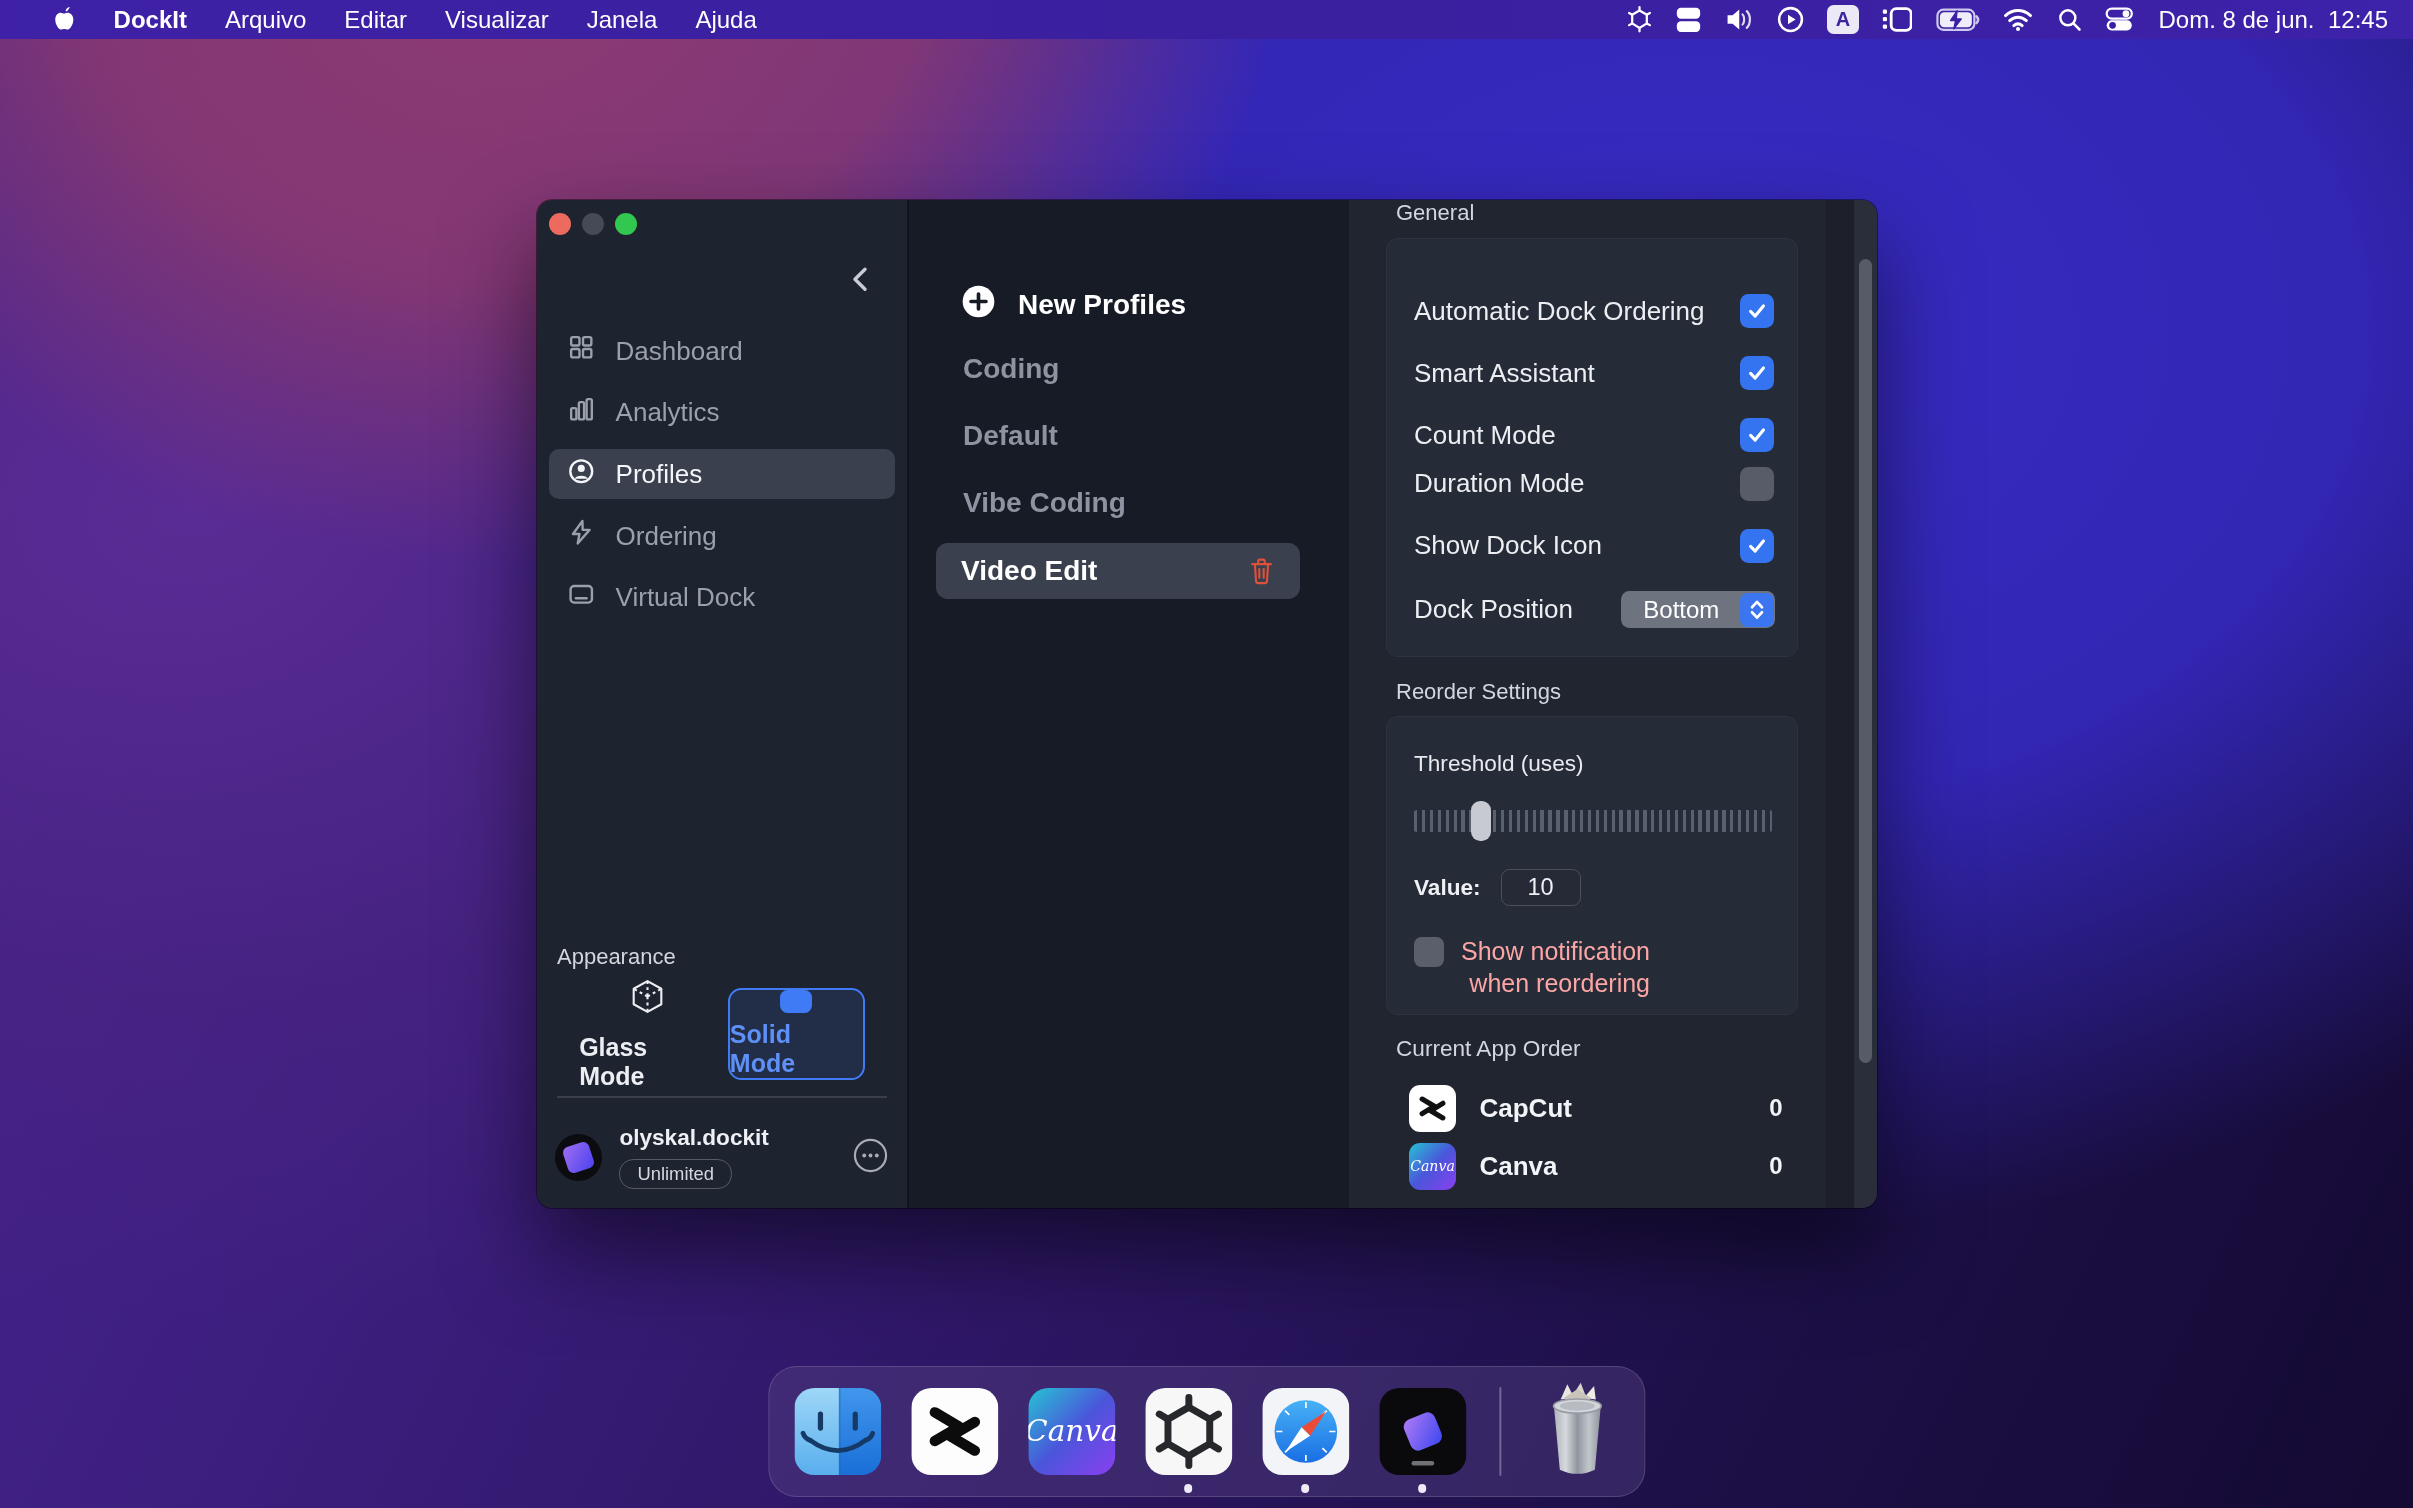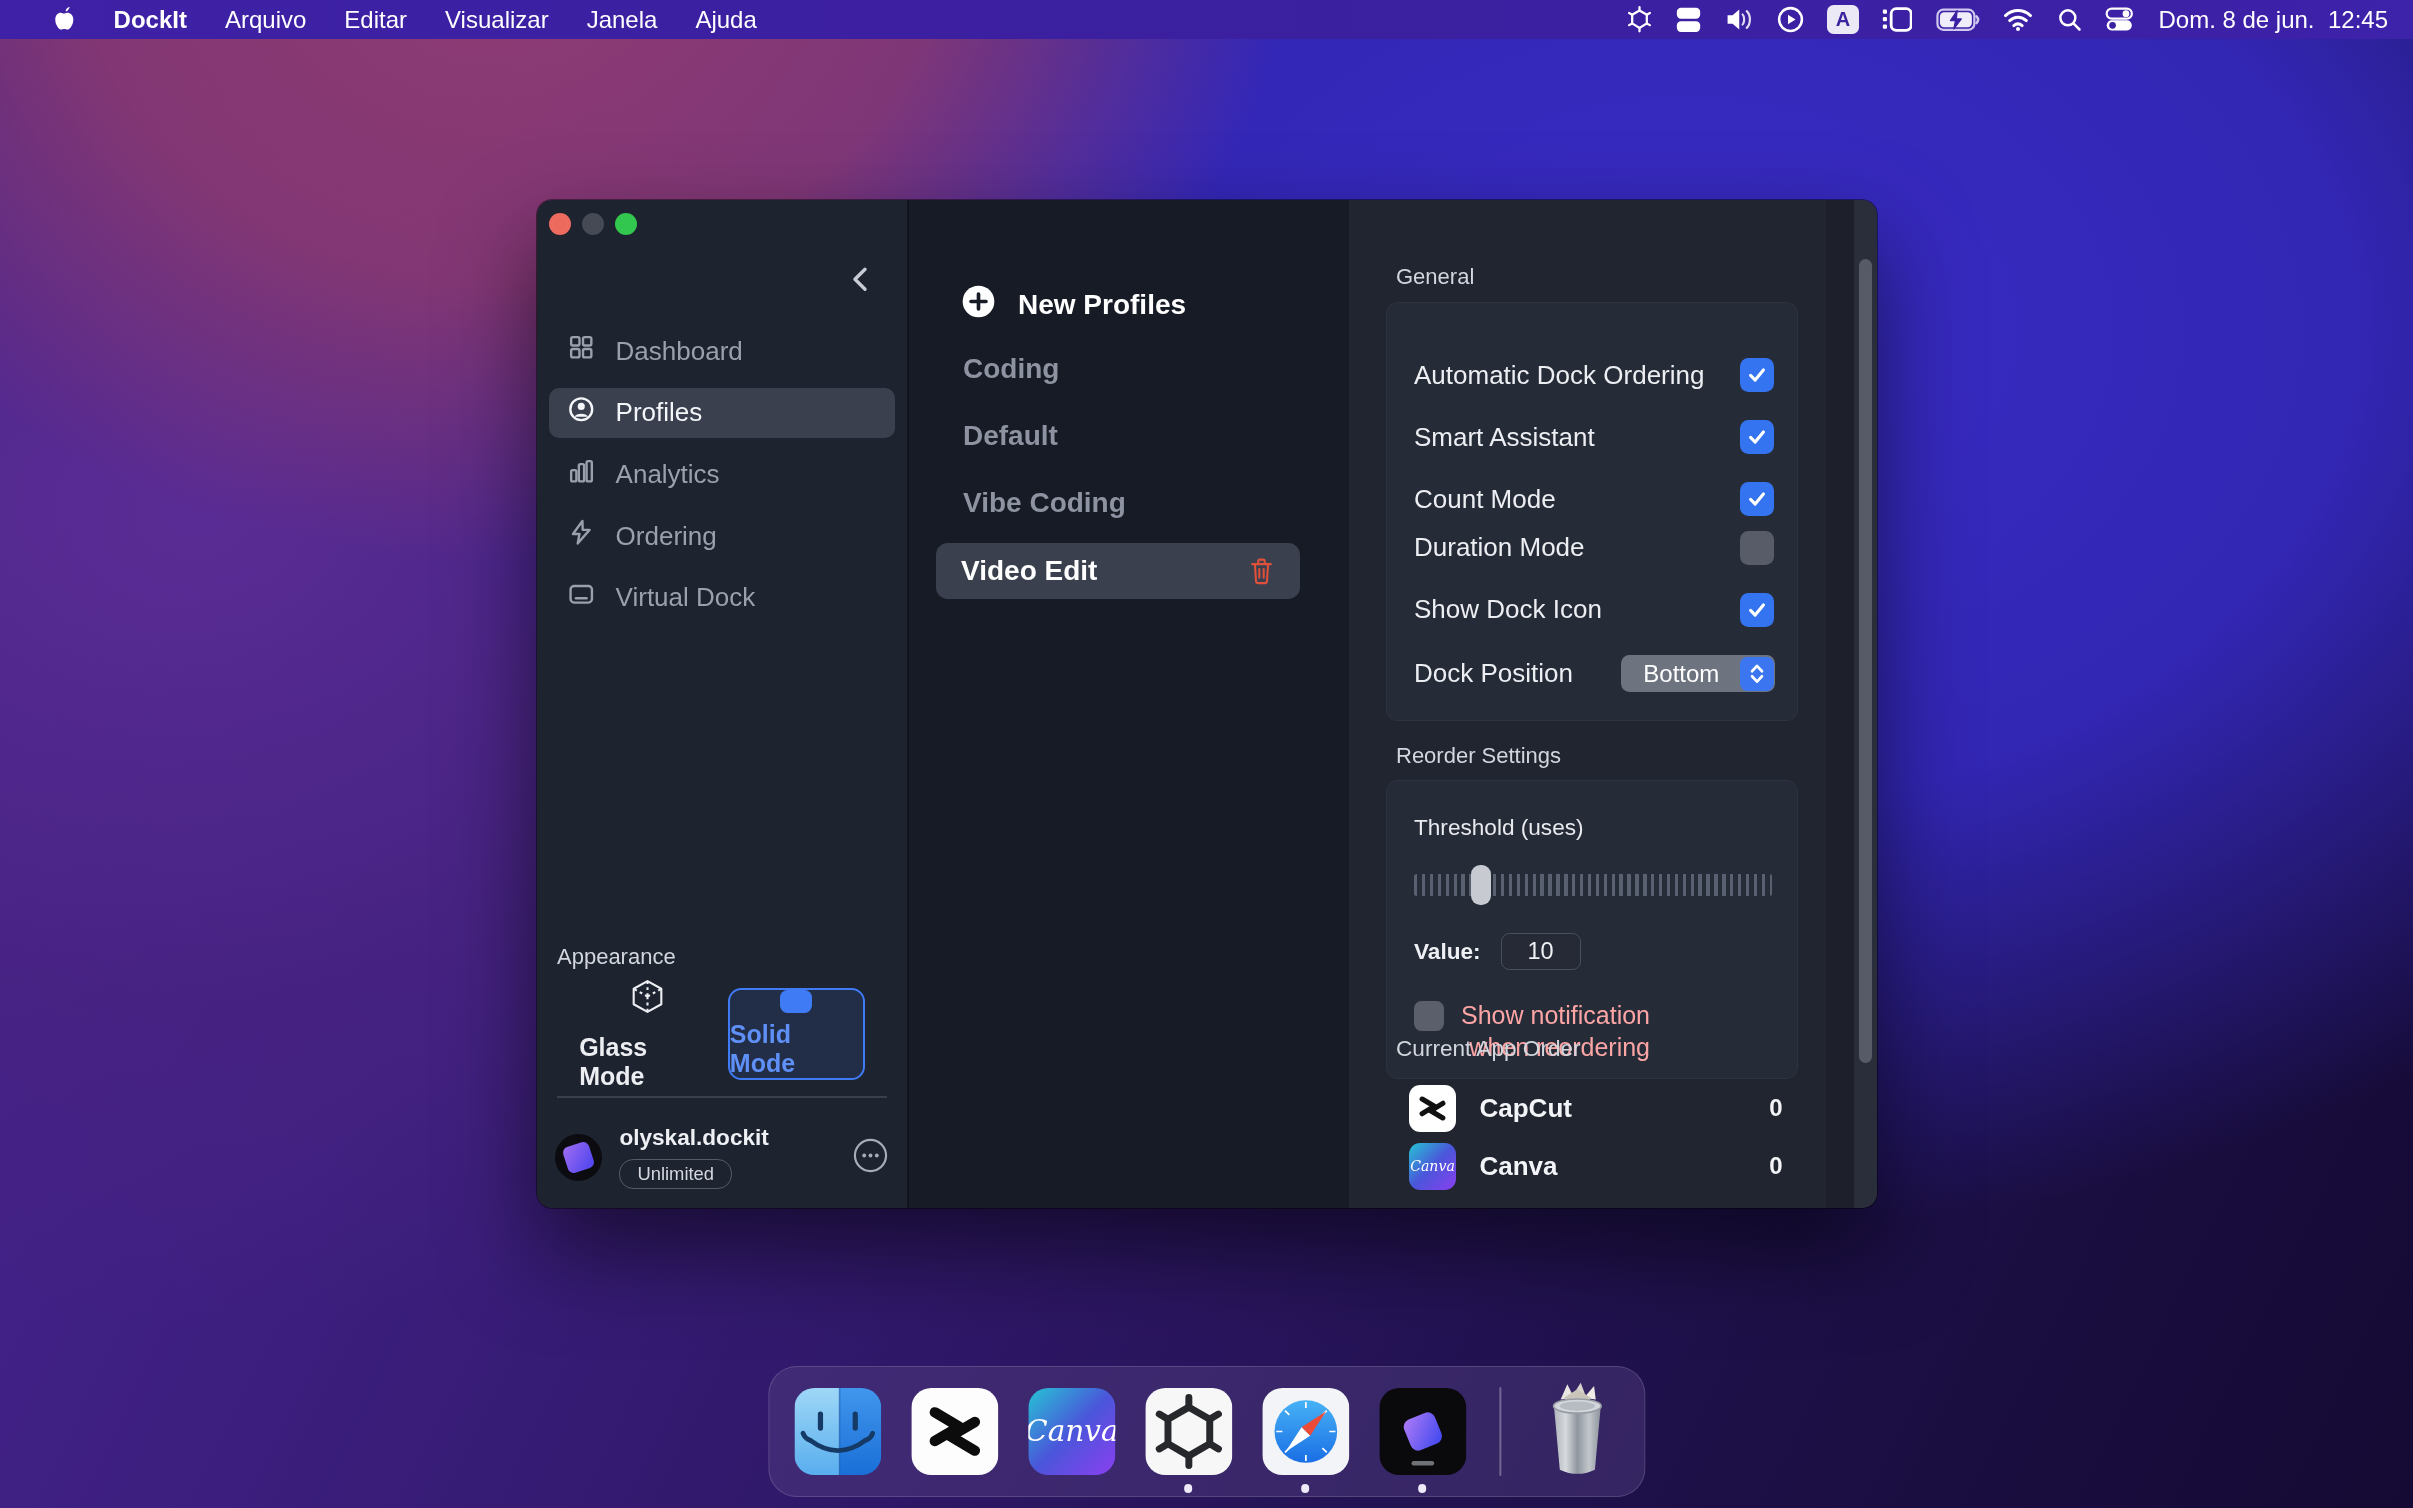--- a/index.html
+++ b/index.html
@@ -61,21 +61,21 @@
   .acc-badge { margin-top:7.5px; display:inline-block; border:1.7px solid #565b67; border-radius:14.2px; padding:3.4px 17px; font-size:18.4px; color:#d4d7dd; }
   .acc-more { margin-left:auto; }
   
   .newprof { position:absolute; top:84px; left:52px; display:flex; align-items:center; gap:22px; color:#fff; font-size:28px; font-weight:700; }
   .profile { position:absolute; left:54px; font-size:28px; font-weight:700; color:#8d93a0; }
   .prof-sel { position:absolute; top:343px; left:27px; right:49px; height:56px; background:#3a404e; border-radius:11.7px; display:flex; align-items:center; padding:0 25px; color:#fff; font-size:28px; font-weight:700; }
   .prof-sel .del { margin-left:auto; display:flex; }
   
   .rp-content { position:absolute; left:37px; top:0; width:412px; }
   .sec-label { font-size:22px; color:#d2d6dd; margin-left:10px; }
-  .sec-label.g { margin-top:64px; }
+  .sec-label.g { }
   .card { background:#262b38; border:1.7px solid #2e3342; border-radius:11.7px; margin-top:11.7px; padding:0 11.7px 0 27px; }
   .card.general { height:419px; }
   .row { height:35px; display:flex; align-items:center; margin-top:27px; }
   .row.first { margin-top:55px; }
   .row.tight { margin-top:13.4px; }
   .row-label { font-size:26px; color:#eceef2; }
   .cb { width:34px; height:34px; border-radius:8.4px; margin-left:auto; margin-right:11.7px; background:#575c68; display:flex; align-items:center; justify-content:center; }
   .cb.on { background:#3574f0; }
   .cb svg { display:none; }
   .cb.on svg { display:block; }
@@ -253,35 +253,35 @@
     <div class="nav">
       <div class="nav-item">
         <span><svg width="28.5" height="28.5" viewBox="0 0 24 24" fill="none" stroke="currentColor" stroke-width="2">
               <rect x="3.5" y="3.5" width="7" height="7" rx="1.4"></rect>
               <rect x="13.5" y="3.5" width="7" height="7" rx="1.4"></rect>
               <rect x="3.5" y="13.5" width="7" height="7" rx="1.4"></rect>
               <rect x="13.5" y="13.5" width="7" height="7" rx="1.4"></rect>
             </svg></span>
         <span>Dashboard</span>
       </div>
+      <div class="nav-item">
+        <span><svg width="28.5" height="28.5" viewBox="0 0 24 24" fill="none" stroke="currentColor" stroke-width="2">
+              <rect x="3.5" y="11" width="4.4" height="9.5" rx="1.2"></rect>
+              <rect x="10" y="6" width="4.4" height="14.5" rx="1.2"></rect>
+              <rect x="16.5" y="3.5" width="4.4" height="17" rx="1.2"></rect>
+            </svg></span>
+        <span>Analytics</span>
+      </div>
       <div class="nav-item selected">
         <span><svg width="28.5" height="28.5" viewBox="0 0 24 24">
               <circle cx="12" cy="12" r="9.2" fill="none" stroke="currentColor" stroke-width="2"></circle>
               <circle cx="12" cy="9.6" r="3" fill="currentColor"></circle>
               <path d="M6.3 18.4 c1.4-3.6 10-3.6 11.4 0" fill="currentColor"></path>
             </svg></span>
         <span>Profiles</span>
-      </div>
-      <div class="nav-item">
-        <span><svg width="28.5" height="28.5" viewBox="0 0 24 24" fill="none" stroke="currentColor" stroke-width="2">
-              <rect x="3.5" y="11" width="4.4" height="9.5" rx="1.2"></rect>
-              <rect x="10" y="6" width="4.4" height="14.5" rx="1.2"></rect>
-              <rect x="16.5" y="3.5" width="4.4" height="17" rx="1.2"></rect>
-            </svg></span>
-        <span>Analytics</span>
       </div>
       <div class="nav-item">
         <span><svg width="28.5" height="28.5" viewBox="0 0 24 24" fill="none" stroke="currentColor" stroke-width="2" stroke-linejoin="round">
               <path d="M13 2.5 L5 13.5 L10.5 13.5 L9 21.5 L19 10 L13.2 10 Z"></path>
             </svg></span>
         <span>Ordering</span>
       </div>
       <div class="nav-item">
         <span><svg width="28.5" height="28.5" viewBox="0 0 24 24" fill="none" stroke="currentColor" stroke-width="2">
               <rect x="3" y="5" width="18" height="14" rx="3"></rect>

